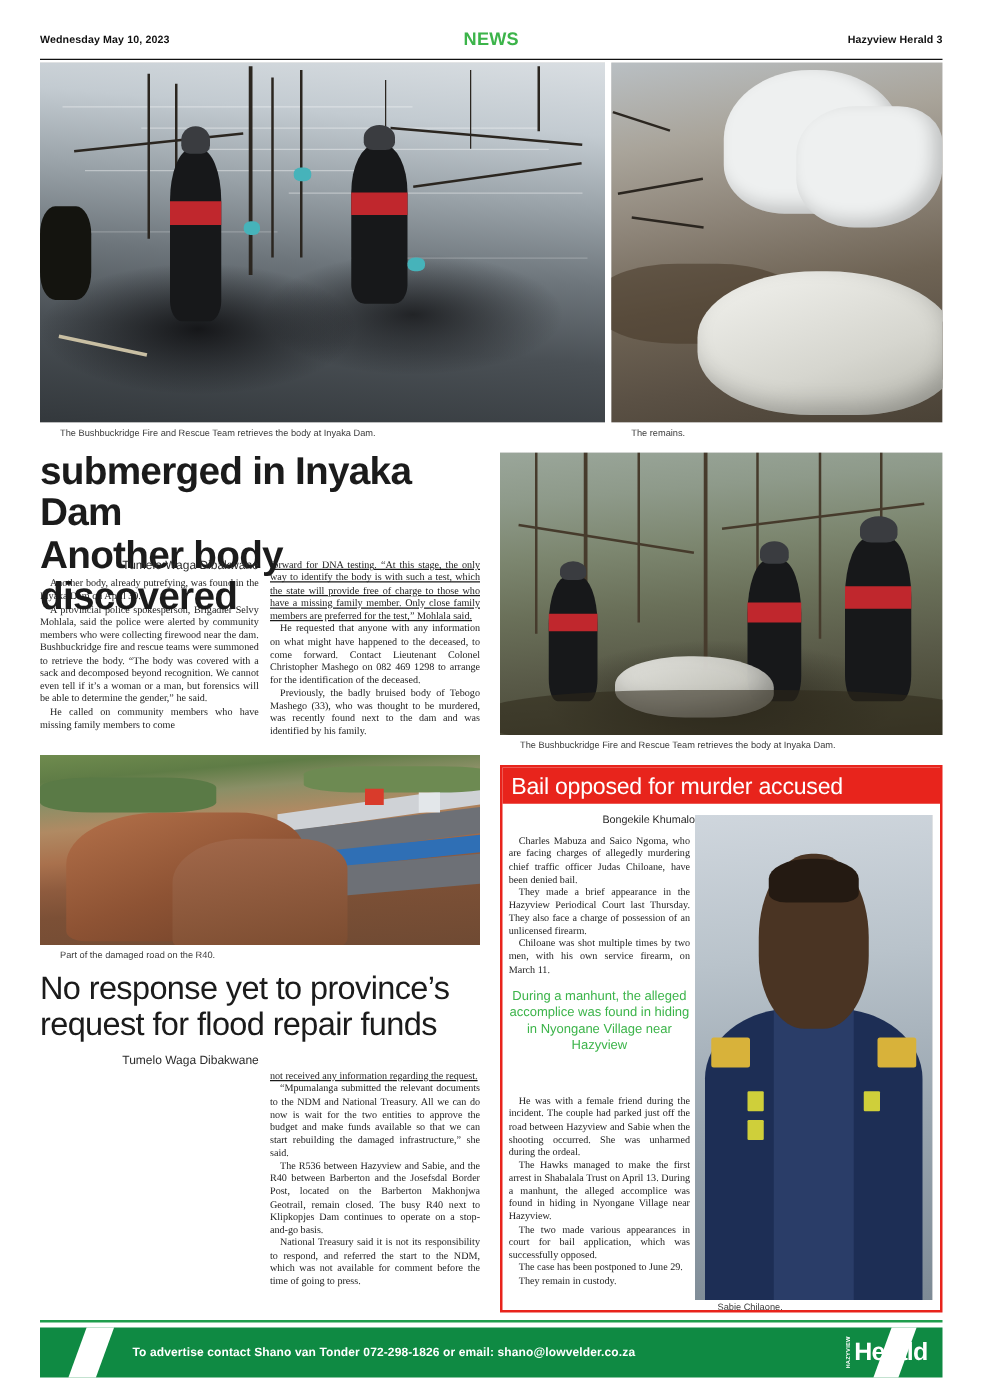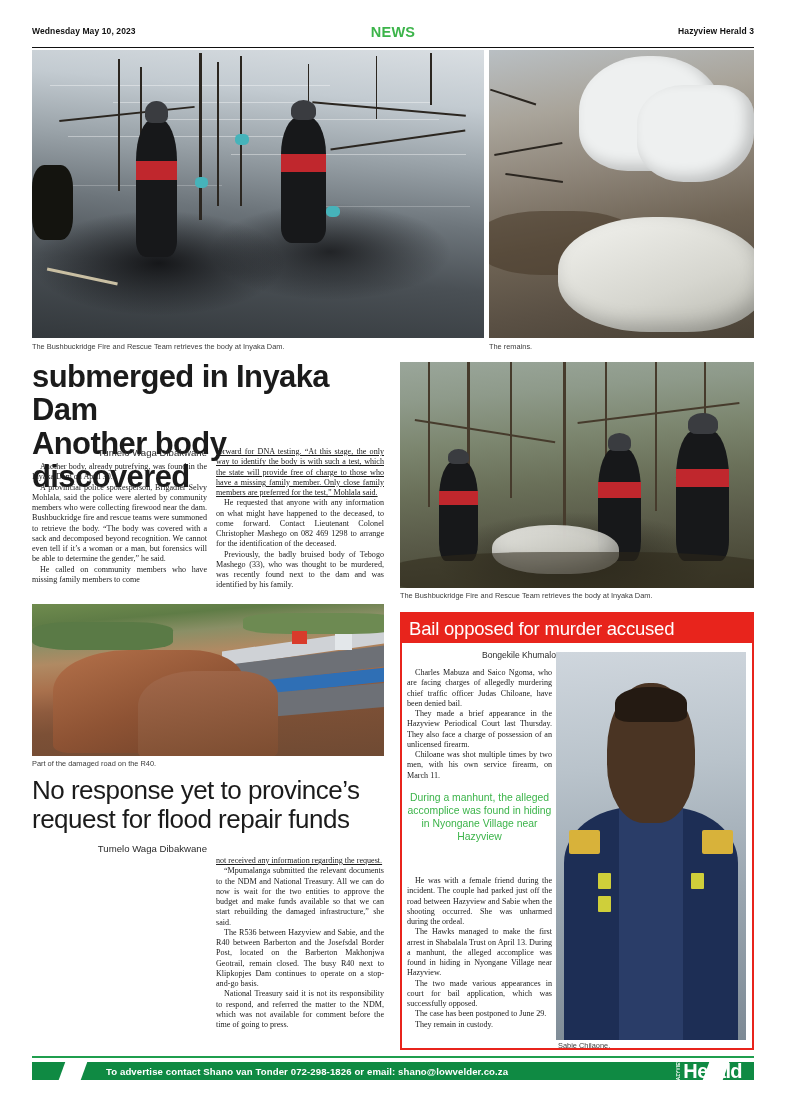--- a/index.html
+++ b/index.html
@@ -81,20 +81,21 @@
   .p-torso { position:absolute; left:4%; top:40%; width:92%; height:60%; background:#1d2e55; border-radius: 40% 40% 0 0 / 24% 24% 0 0; }
   .p-shirt { position:absolute; left:33%; top:40%; width:34%; height:60%; background:#2a3d68; }
   .p-epaulet { position:absolute; top:46%; width:16%; height:6%; background:#d8b23a; border-radius:2px; }
   .p-badge { position:absolute; width:7%; height:4%; background:#cfcf3a; border-radius:1px; }
 
   
   .caption {
     position: absolute;
     font-size: 7.4px; color: #3b3b3b; font-family: "Liberation Sans", sans-serif;
     line-height: 1.1;
+    margin-left: 16px;
   }
 
   
   .headline-main {
     position:absolute; left: 32px; top: 360px; width: 352px;
     font-family: "Liberation Sans", sans-serif;
     font-weight: 700; font-size: 31px; line-height: 1.08;
     color: #1b1b1b; letter-spacing: -0.6px;
     transform: scaleX(1.0);
   }
@@ -138,21 +139,21 @@
     position:absolute;
     color:#3cb44a; font-size: 10.4px; line-height:1.24; text-align:center;
     font-family: "Liberation Sans", sans-serif;
   }
 
   
   .footer-rule {
     position:absolute; left:32px; top:1056px; width:722px; height:2px; background:#1f9e4d;
   }
   .footer-bar {
-    position:absolute; left:32px; top:1062px; width:722px; height:18px;
+    position:absolute; left:32px; top:1062px; width:722px; height:40px;
     background:#0f8a43; display:flex; align-items:center;
   }
   .footer-notch-l {
     position:absolute; left:30px; top:0; width:22px; height:100%;
     background:#fff; transform: skewX(-20deg);
   }
   .footer-text {
     position:absolute; left:74px; top:0; height:100%;
     display:flex; align-items:center;
     color:#fff; font-size:9.6px; font-weight:700; letter-spacing:.1px;
@@ -309,21 +310,21 @@
 
   <div class="byline" style="left:32px; top:843px; width:175px;">Tumelo Waga Dibakwane</div>
 
   <div class="col" style="left:32px; top:861px; width:165px; height:195px;">
   </div>
 
   <div class="col" style="left:216px; top:856px; width:168px; height:200px;">
     <p class="noind">not received any information regarding the request.</p>
     <p>“Mpumalanga submitted the relevant documents to the NDM and National Treasury. All we can do now is wait for the two entities to approve the budget and make funds available so that we can start rebuilding the damaged infrastructure,” she said.</p>
     <p>The R536 between Hazyview and Sabie, and the R40 between Barberton and the Josefsdal Border Post, located on the Barberton Makhonjwa Geotrail, remain closed. The busy R40 next to Klipkopjes Dam continues to operate on a stop-and-go basis.</p>
-    <p>National Treasury said it is not its responsibility to respond, and referred the matter to the NDM, which was not available for comment before the time of going to press.</p>
+    <p>National Treasury said it is not its responsibility to respond, and referred the start to the NDM, which was not available for comment before the time of going to press.</p>
   </div>
 
   <div class="bail-box">
     <div class="bail-banner">Bail opposed for murder accused</div>
 
     <div class="byline" style="left:4px; top:36px; width:150px; font-size:8.6px;">Bongekile Khumalo</div>
 
     <div class="photo" id="photo-portrait" style="left:154px; top:38px; width:190px; height:388px;">
       <div class="ph-inner">
         <div class="p-torso"></div>

